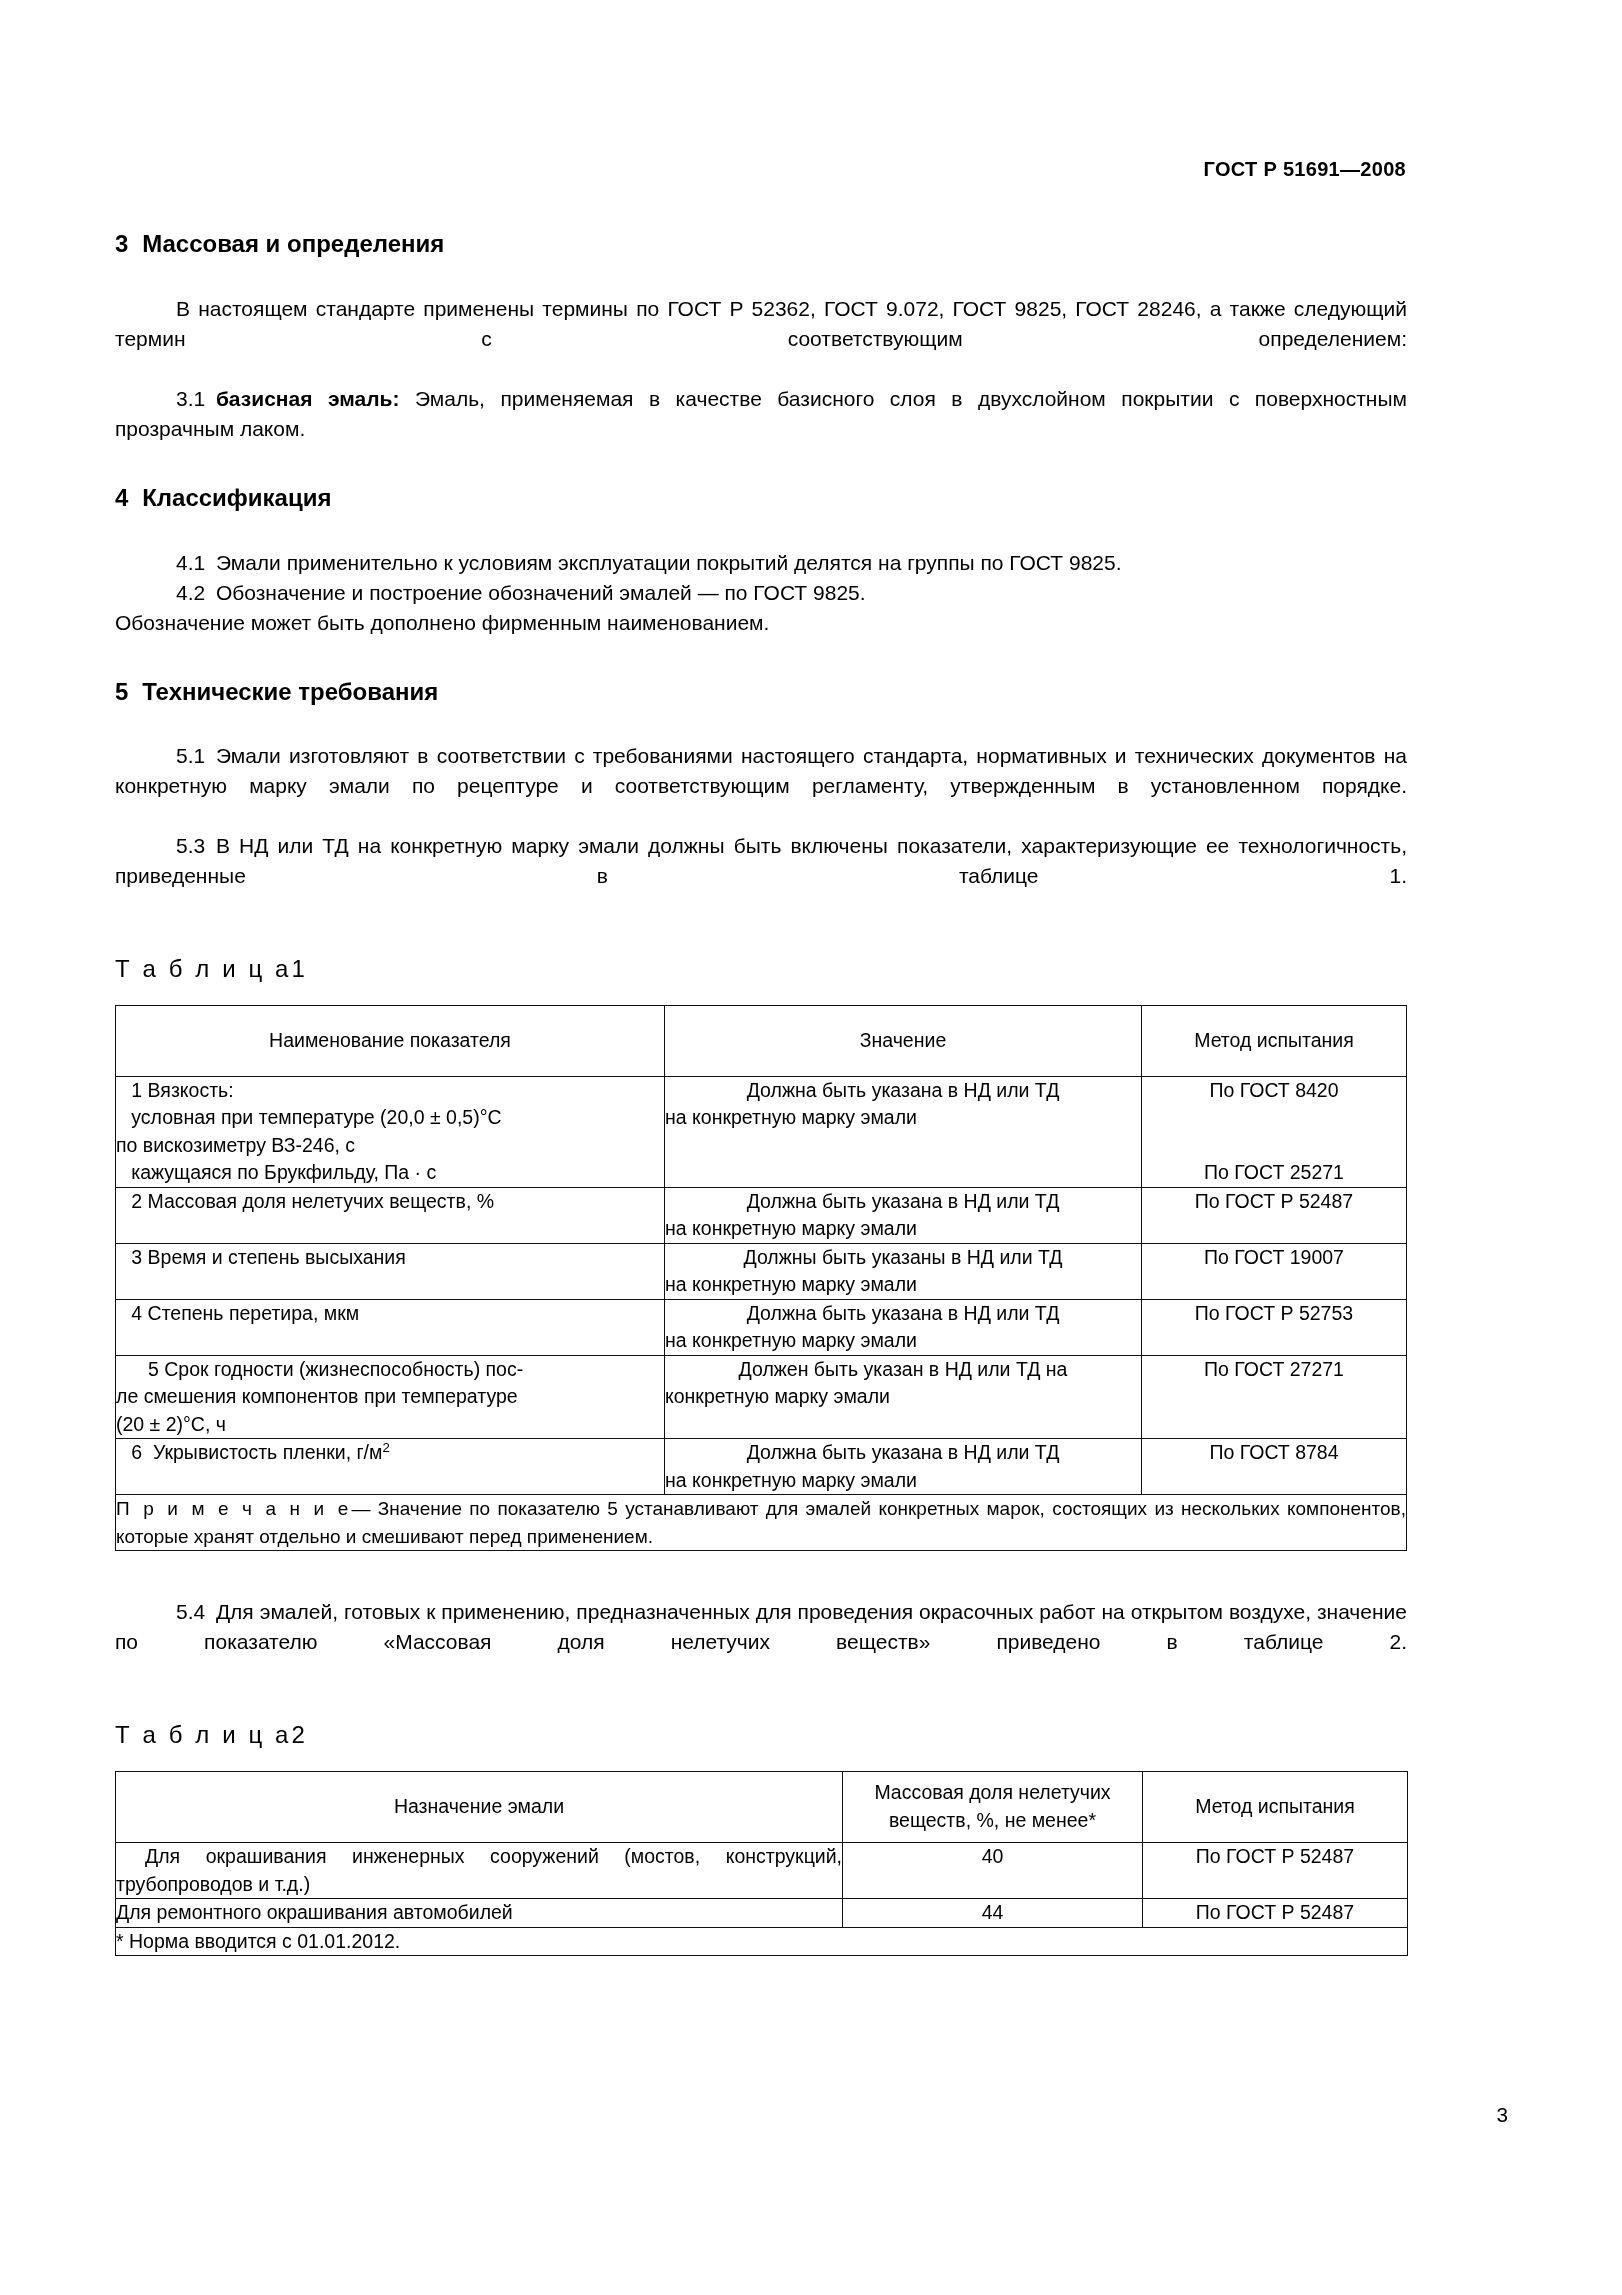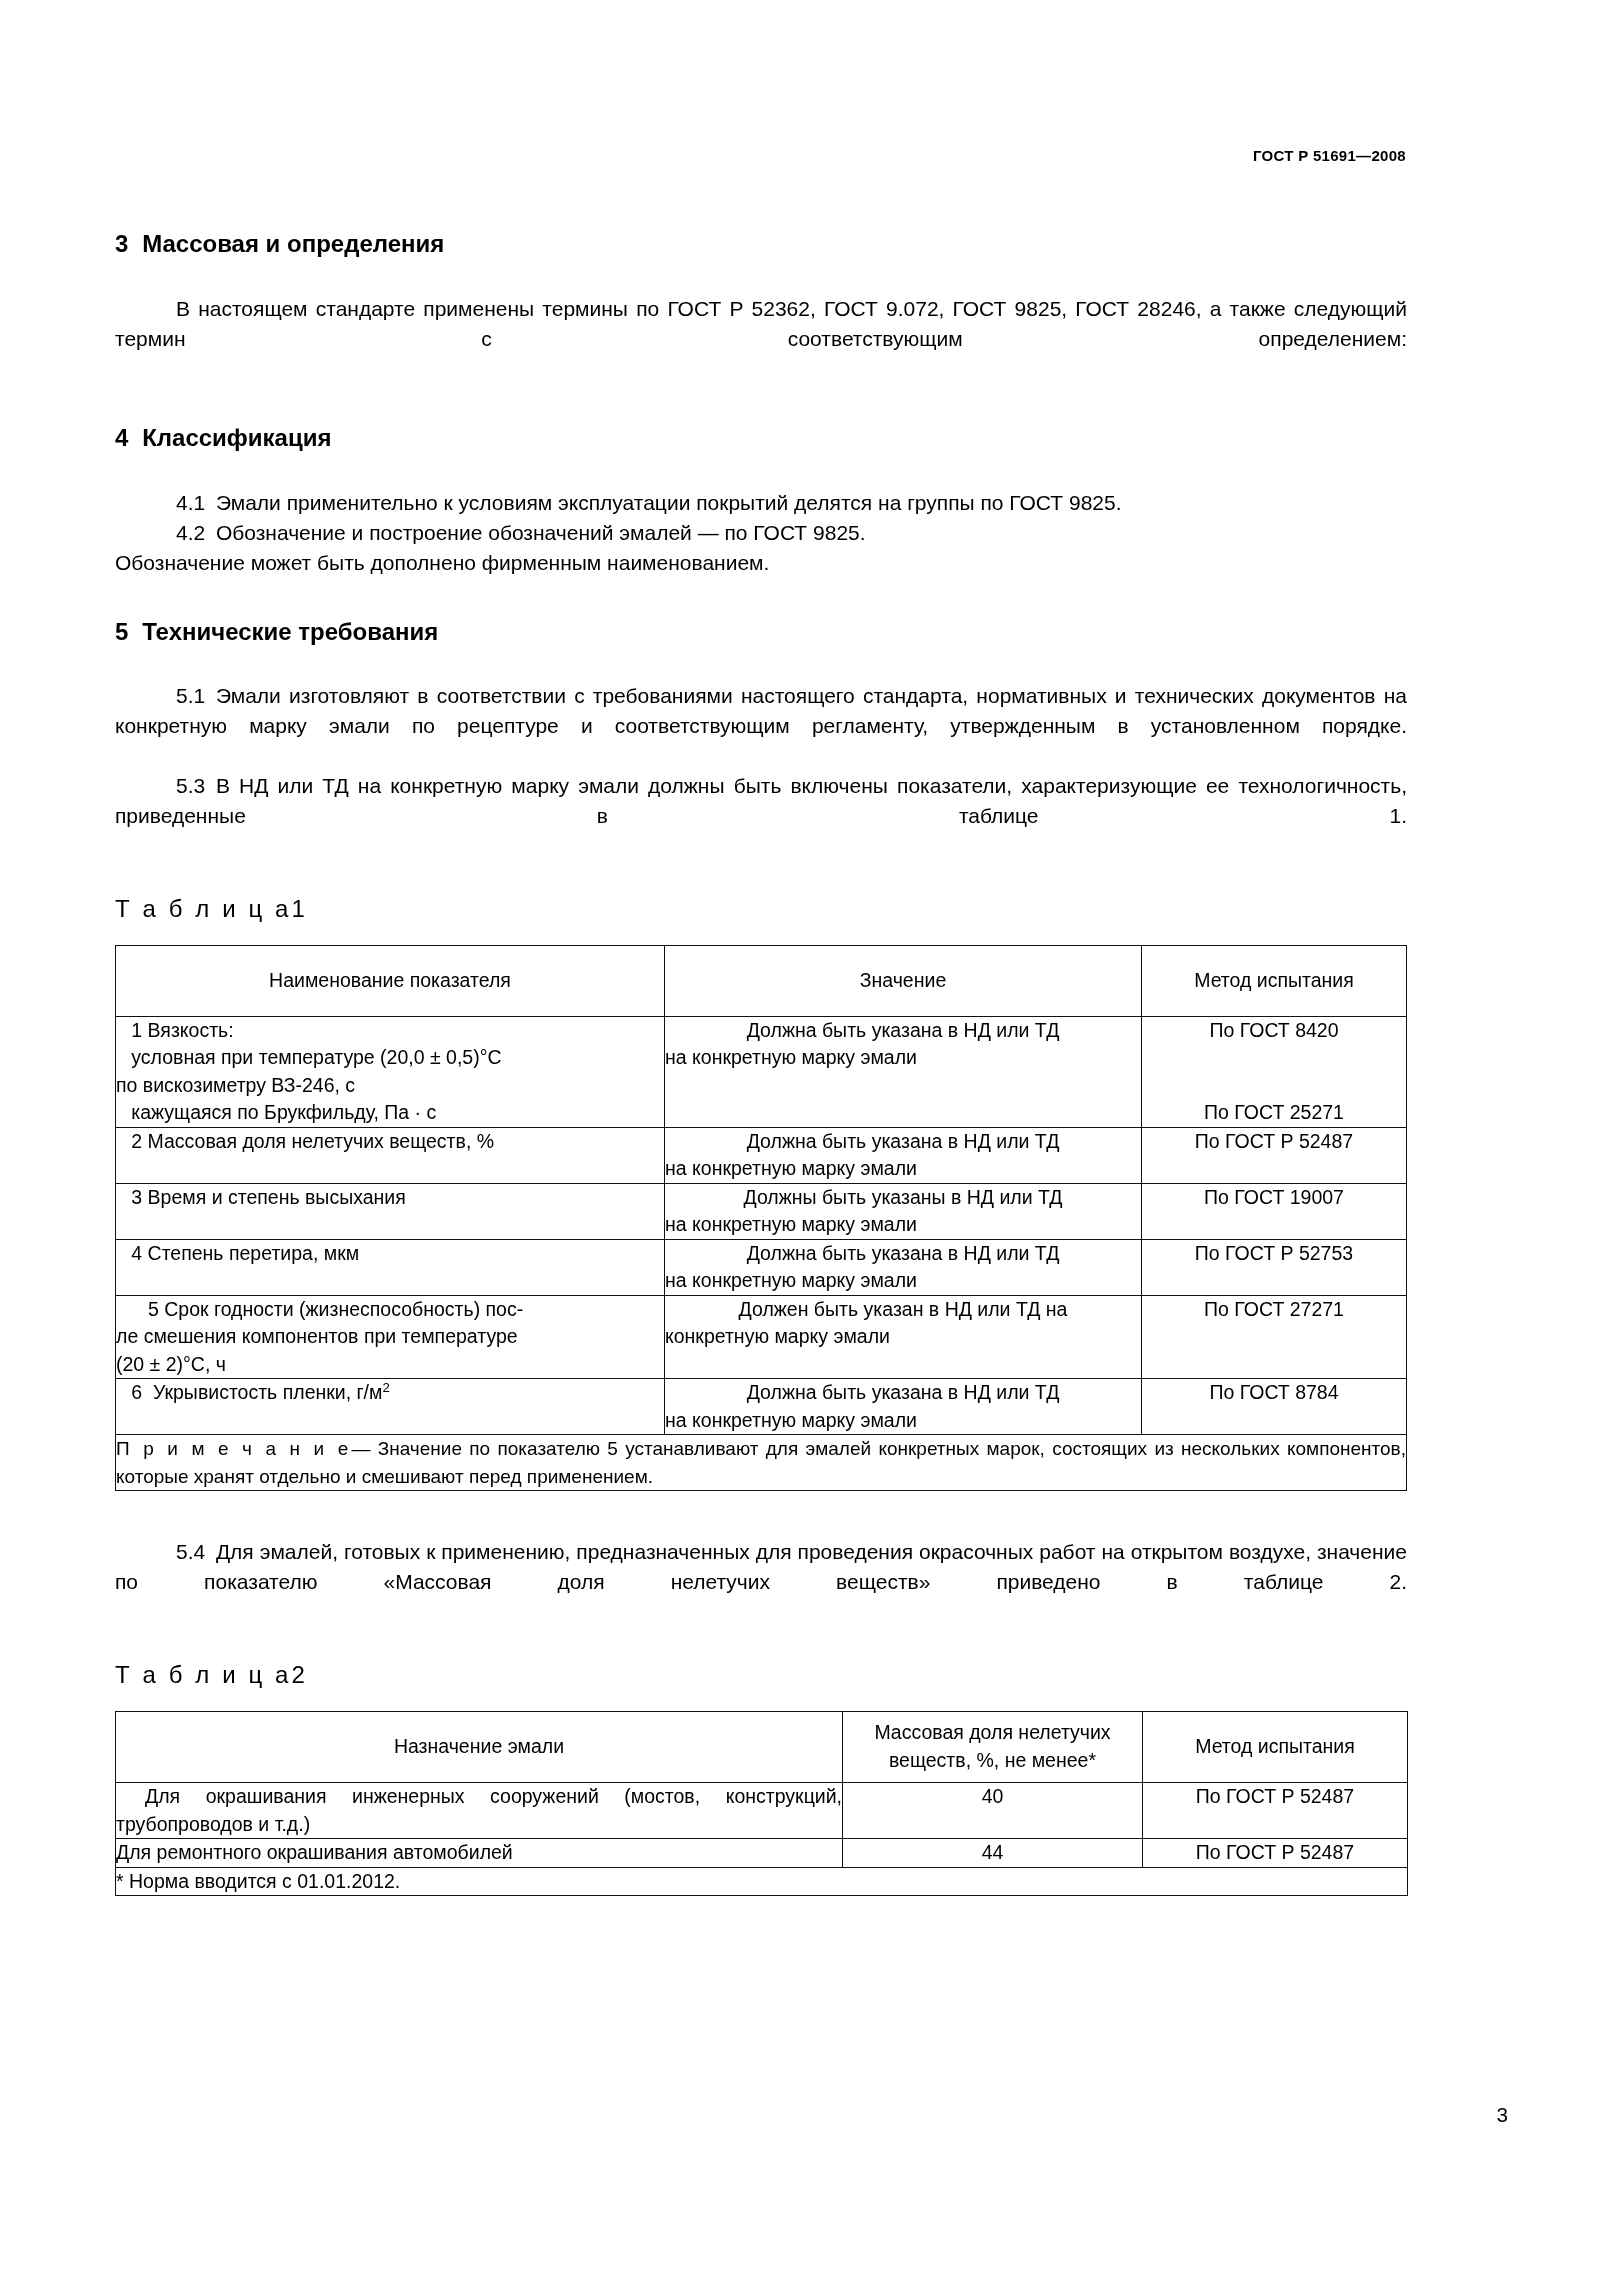--- a/index.html
+++ b/index.html
@@ -18,23 +18,23 @@
 
   .page {
     position: absolute;
     inset: 0;
     padding: 0;
   }
 
   
   .doc-header {
     position: absolute;
-    top: 147px;
+    top: 158px;
     right: 217px;
-    font-size: 15px;
+    font-size: 20px;
     font-weight: bold;
     letter-spacing: 0.3px;
     white-space: nowrap;
   }
 
   
   .content {
     position: absolute;
     left: 115px;
     top: 230px;
@@ -161,20 +161,24 @@
 
   <div class="content">
 
     <h2 class="section-title">
       <span class="num">3</span><span>Массовая и определения</span>
     </h2>
     <div class="gap-after-title"></div>
 
     <p class="para indent justify-full">В настоящем стандарте применены термины по ГОСТ Р 52362, ГОСТ 9.072, ГОСТ 9825, ГОСТ 28246, а также следующий термин с соответствующим определением:</p>
 
+    <p class="para indent">
+      <span class="item-num">3.1</span><b class="term">базисная эмаль:</b>
+      <span>Эмаль, применяемая в качестве базисного слоя в двухслойном покрытии с поверхностным прозрачным лаком.</span>
+    </p>
 
     <div class="gap-before-title"></div>
 
     <h2 class="section-title">
       <span class="num">4</span><span>Классификация</span>
     </h2>
     <div class="gap-after-title"></div>
 
     <p class="para indent">
       <span class="item-num">4.1</span><span>Эмали применительно к условиям эксплуатации покрытий делятся на группы по ГОСТ 9825.</span>

